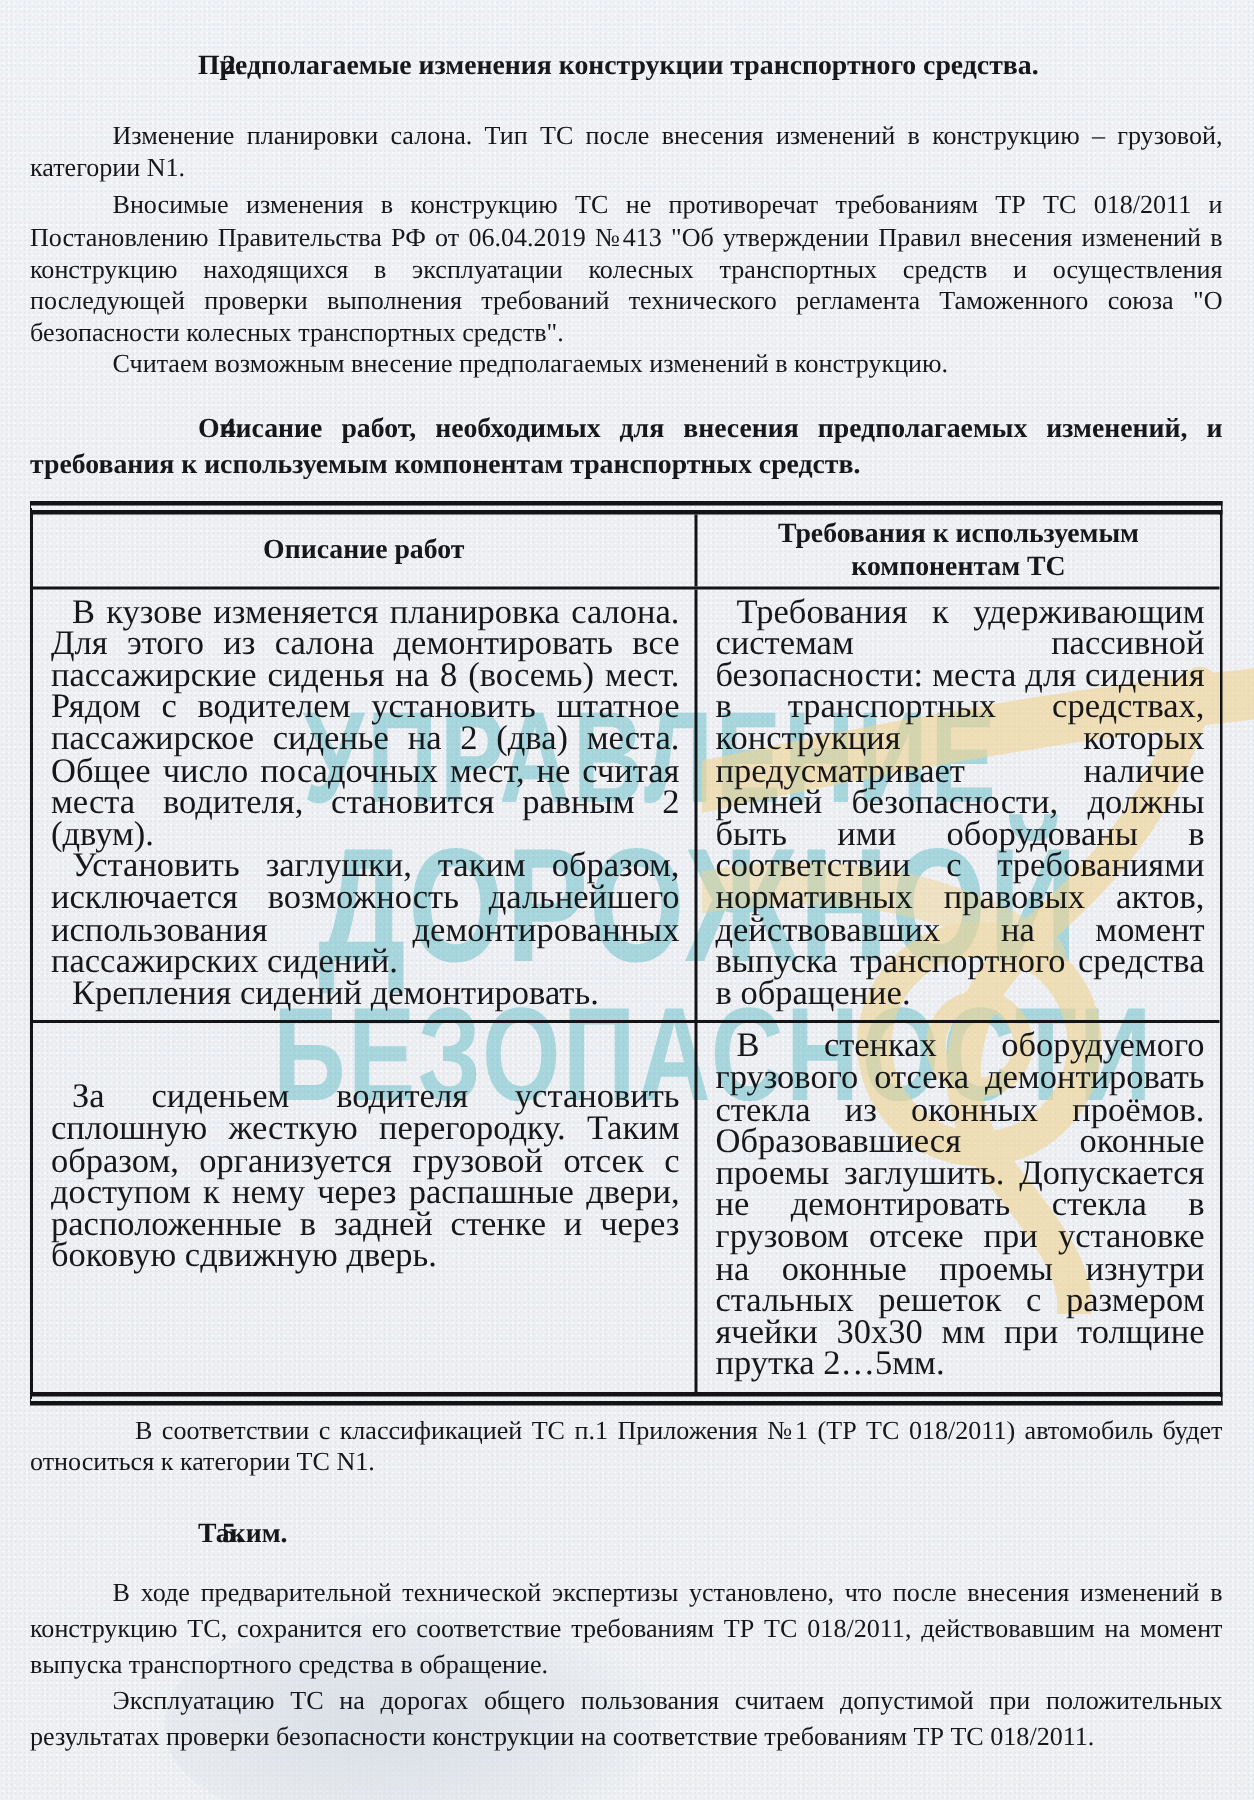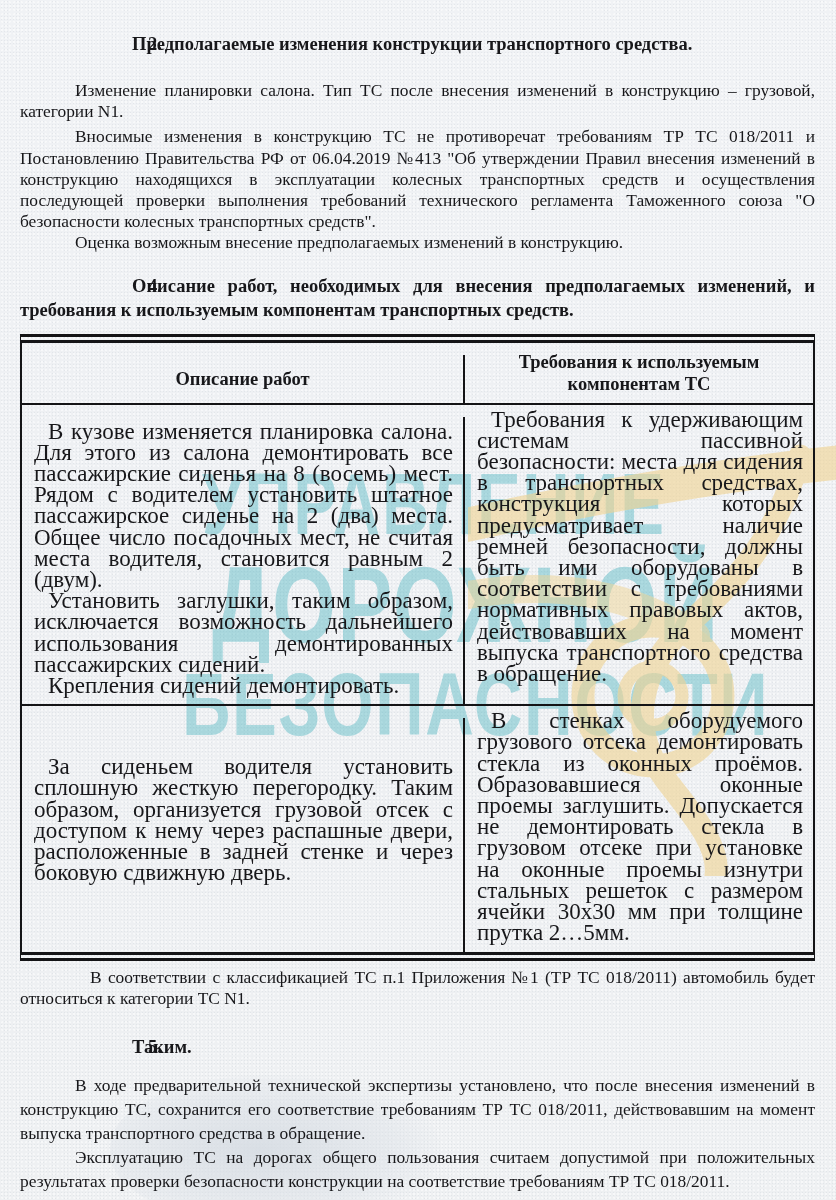--- a/index.html
+++ b/index.html
@@ -61,21 +61,21 @@
     border-left:2.5px solid #141416;
     border-right:2.5px solid #141416;
   }
   .trow{display:grid;grid-template-columns:443px 1fr;}
   .trow.head{border-bottom:2.5px solid #141416;}
   .trow.r1{border-bottom:2.5px solid #141416;}
   .cell{
     font-size:23px;line-height:21.2px;text-align:justify;
     padding:4px 10px 8px 12px;
   }
-  .cell.cl{border-right:2.5px solid #141416;margin-top:12px;}
+  .cell.cl{border-right:2.5px solid #141416;}
   .cell p{margin:0;text-indent:14px;}
   .hcell{
     display:flex;align-items:center;justify-content:center;
     text-align:center;font-weight:bold;font-size:18.5px;line-height:22px;
     min-height:44px;padding:2px 8px;
   }
   .gap-top p{margin-top:34px;}
 </style>
 </head>
 <body>
@@ -99,21 +99,21 @@
   <div class="content">
 
     <div class="heading">
       <span class="h-num">2.</span><span>Предполагаемые изменения конструкции транспортного средства.</span>
     </div>
 
     <p class="para m-p1">Изменение планировки салона. Тип ТС после внесения изменений в конструкцию – грузовой, категории N1.</p>
 
 
     <p class="para m-assess">Вносимые изменения в конструкцию ТС не противоречат требованиям ТР ТС 018/2011 и Постановлению Правительства РФ от 06.04.2019 №413 "Об утверждении Правил внесения изменений в конструкцию находящихся в эксплуатации колесных транспортных средств и осуществления последующей проверки выполнения требований технического регламента Таможенного союза "О безопасности колесных транспортных средств".</p>
-    <p class="para">Оценка возможным внесение предполагаемых изменений в конструкцию.</p>
+    <p class="para">Считаем возможным внесение предполагаемых изменений в конструкцию.</p>
 
     <div class="heading m-h4">
       <span class="h-num">4.</span><span>Описание работ, необходимых для внесения предполагаемых изменений, и требования к используемым компонентам транспортных средств.</span>
     </div>
 
     <div class="tbl">
       <div class="trow head">
         <div class="cell cl hcell">Описание работ</div>
         <div class="cell hcell">Требования к используемым компонентам ТС</div>
       </div>

